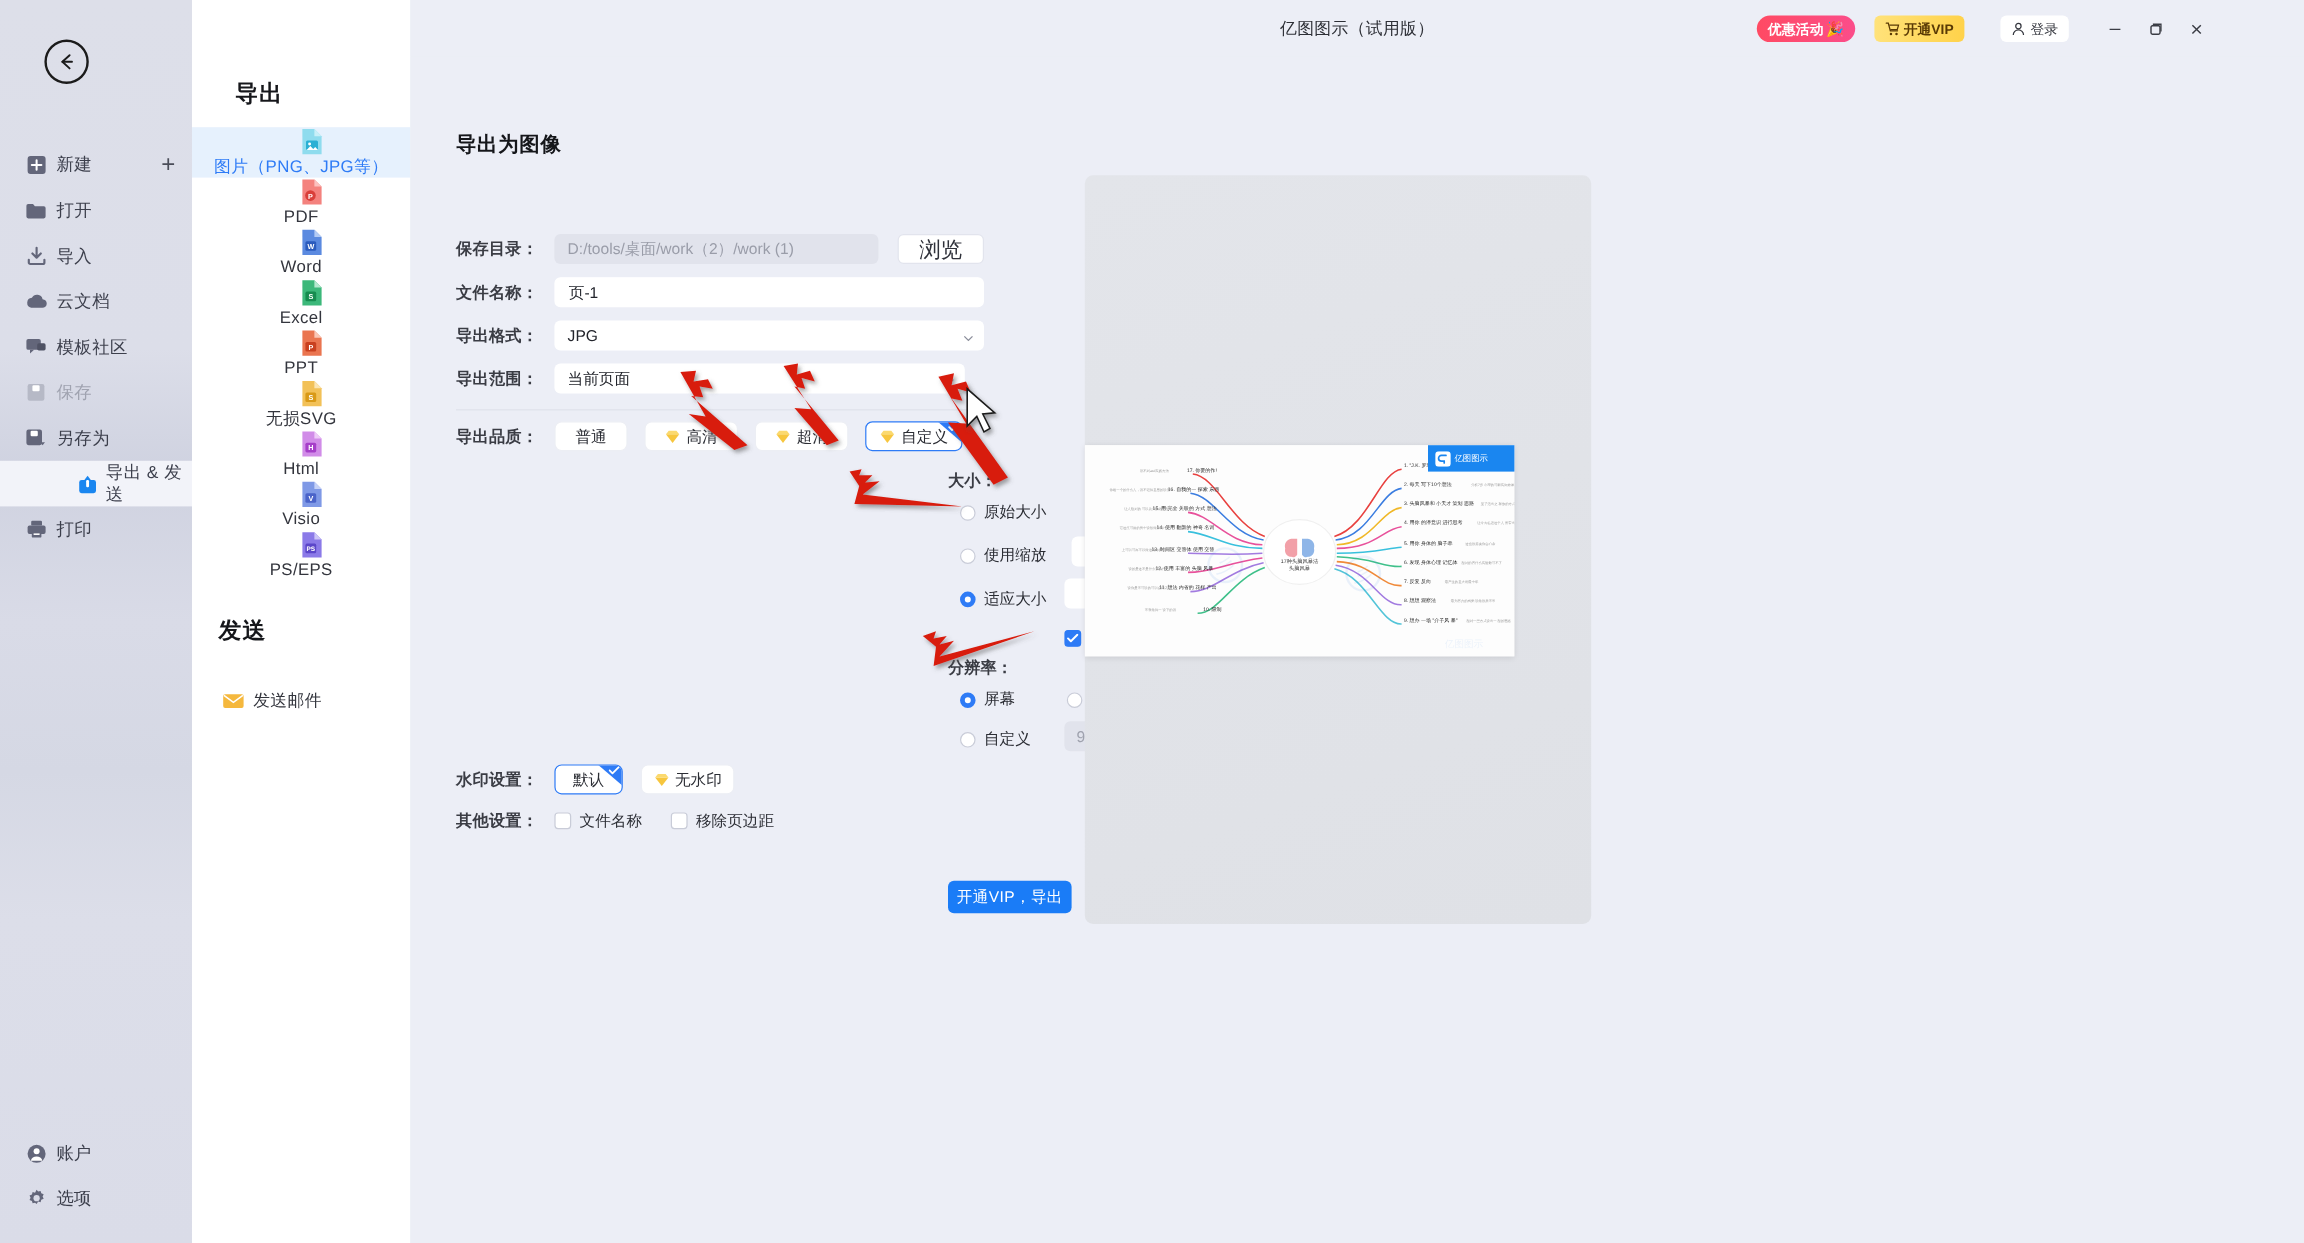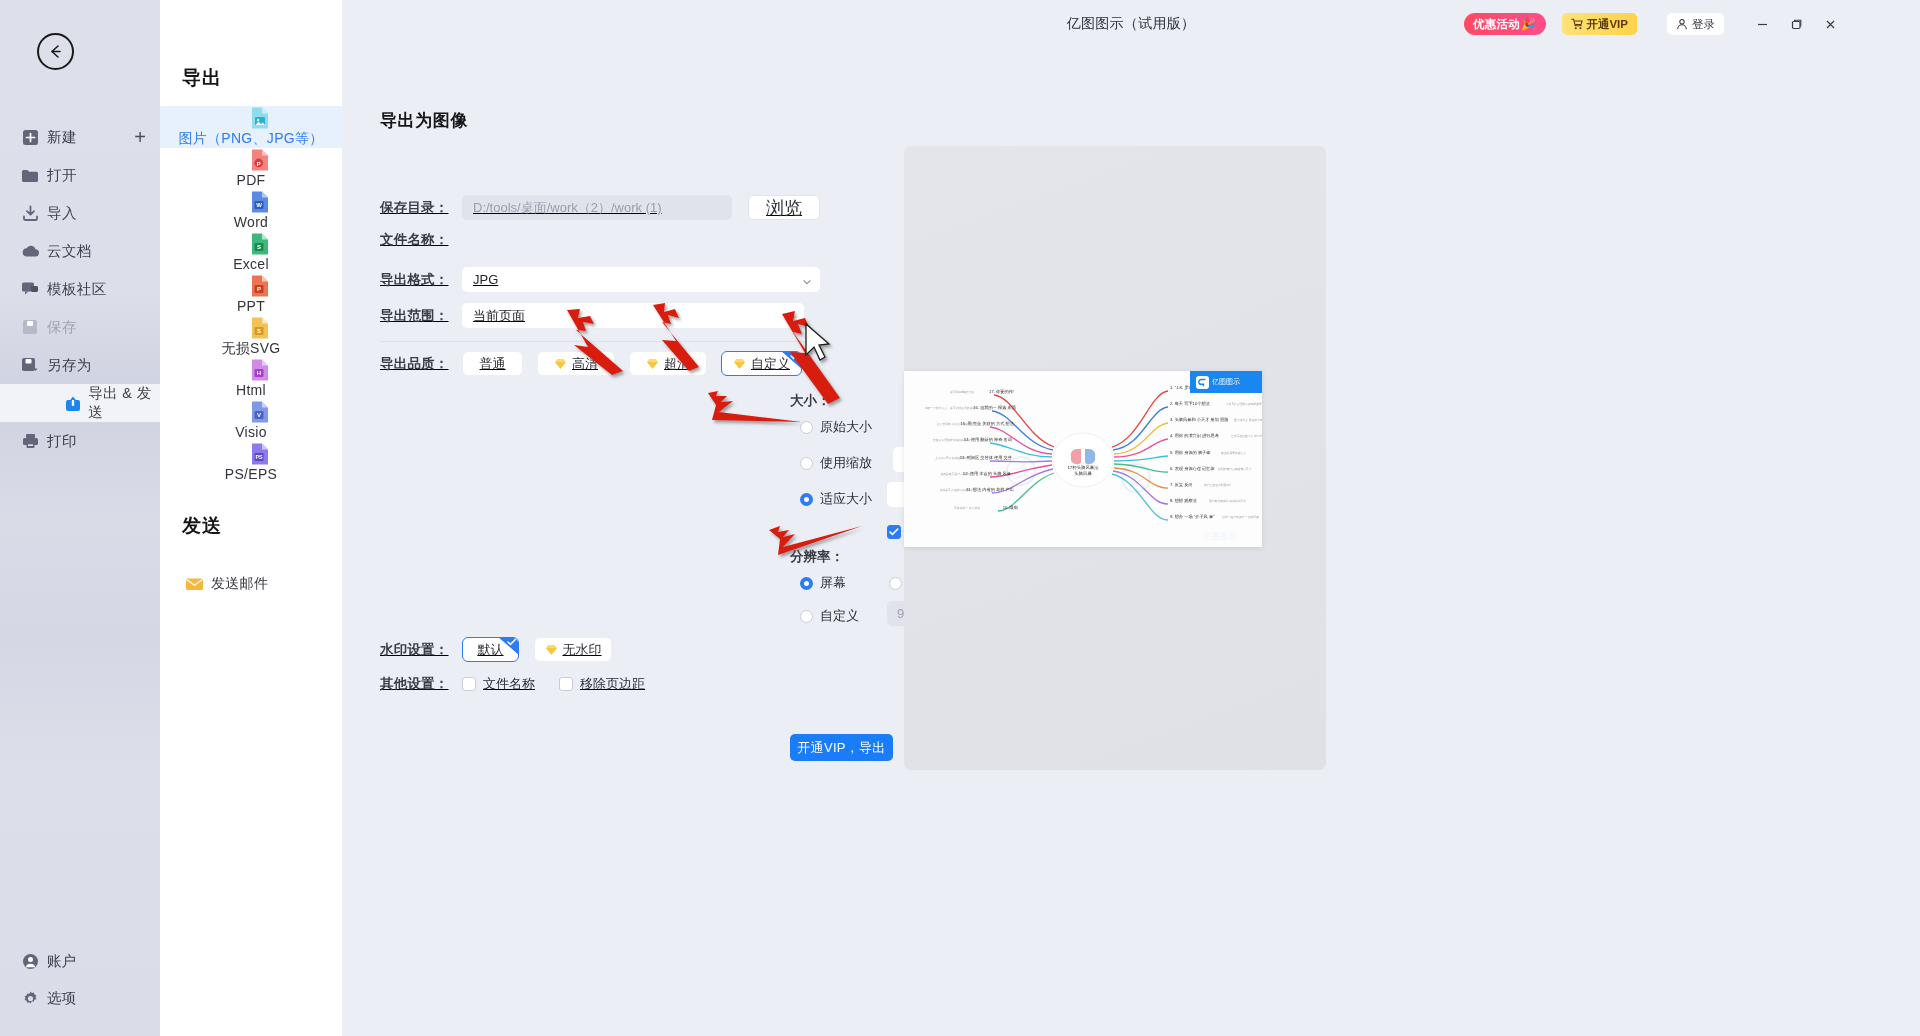--- a/index.html
+++ b/index.html
@@ -35,21 +35,21 @@
   }
   .rail-bottom { position: absolute; left: 0; width: 128px; height: 38px; display: flex; align-items: center; cursor: pointer; }
   .rail-bottom .ricon { width: 34px; display: flex; justify-content: center; margin-left: 13px; }
   .rail-bottom .rlabel { font-size: 14.5px; color: #3c3f4c; }
 
   
   #mid {
     position: absolute; left: 160px; top: 0; width: 182px; height: 1036px;
     background: #ffffff;
   }
-  #mid h2 { position: absolute; left: 22px; top: 65px; font-size: 19px; color: #15161a; font-weight: bold; letter-spacing: 1px; font-family: Liberation Mono, monospace;}
+  #mid h2 { position: absolute; left: 36px; top: 65px; font-size: 19px; color: #15161a; font-weight: bold; letter-spacing: 1px; font-family: Liberation Mono, monospace;}
   #mid h3 { position: absolute; left: 22px; top: 513px; font-size: 19px; color: #15161a; font-weight: bold; letter-spacing: 1px;}
   .fmt-item {
     position: absolute; left: 0; width: 182px; height: 42px;
     display: flex; align-items: center; cursor: pointer; flex-direction: column;
   }
   .fmt-item.sel { background: #e6f1fd; }
   .fmt-item.sel .fmt-label { color: #2e7bf6; }
   .fmt-ico { width: 34px; margin-left: 17px; display: flex; justify-content: center; }
   .fmt-label { font-size: 14px; color: #33353d; letter-spacing: .3px; }
   .send-item { position: absolute; left: 0; top: 565px; width: 182px; height: 38px; display: flex; align-items: center; cursor: pointer; }
@@ -93,21 +93,21 @@
     display: flex; align-items: center; cursor: pointer;
   }
   #dlapp span { font-size: 11.5px; color: #2f313a; }
   .tool-ico { position: relative; display: flex; align-items: center; gap: 2px; cursor: pointer; }
   .red-dot { position: absolute; right: 5px; top: -1px; width: 6px; height: 6px; border-radius: 50%; background: #f93a3a; }
 
   
   #form { position: absolute; left: 342px; top: 47px; right: 0; bottom: 0; background: #eceef6; }
   #form-title { position: absolute; left: 38px; top: 62px; font-size: 17px; font-weight: bold; color: #15161a; letter-spacing: .6px; }
 
-  .row { position: absolute; left: 38px; display: flex; align-items: center; text-decoration: underline; }
+  .row { position: absolute; left: 38px; display: flex; align-items: center; }
   .flabel { font-size: 13.5px; color: #3a3c44; font-weight: bold; width: 82px; letter-spacing: .2px; }
   .ctrl { height: 25px; border-radius: 5px; display: flex; align-items: center; padding: 0 11px; font-size: 13px; }
   .ctrl.input { background: #fff; border: 1px solid #fff; color: #22242b; }
   .ctrl.readonly { background: #e1e3ec; color: #9a9da9; }
   .ctrl.select { background: #fff; color: #22242b; position: relative; }
   .ctrl.select .caret { position: absolute; right: 9px; top: 50%; transform: translateY(-50%); }
   .browse-btn {
     height: 25px; width: 72px; border-radius: 5px; background: #fff; border: 1px solid #e2e4ed;
     display: flex; align-items: center; justify-content: center; font-size: 18px; color: #2f313a; cursor: pointer;
   }
@@ -528,20 +528,21 @@
     <div id="form-title">导出为图像</div>
 
     <div class="row" style="top:148px">
       <span class="flabel">保存目录：</span>
       <span class="ctrl readonly" style="width:270px">D:/tools/桌面/work（2）/work (1)</span>
       <span class="browse-btn" style="margin-left:16px">浏览</span>
     </div>
 
     <div class="row" style="top:184px">
       <span class="flabel">文件名称：</span>
+      <span class="ctrl input" style="width:358px">页-1</span>
     </div>
 
     <div class="row" style="top:220px">
       <span class="flabel">导出格式：</span>
       <span class="ctrl select" style="width:358px">
         <span>JPG</span>
         <span class="caret">
           <svg width="8" height="5" viewBox="0 0 8 5">
               <path d="M0.6 0.8 L4 4.2 L7.4 0.8" fill="none" stroke="#8b8e9b" stroke-width="1.1"></path>
             </svg>

